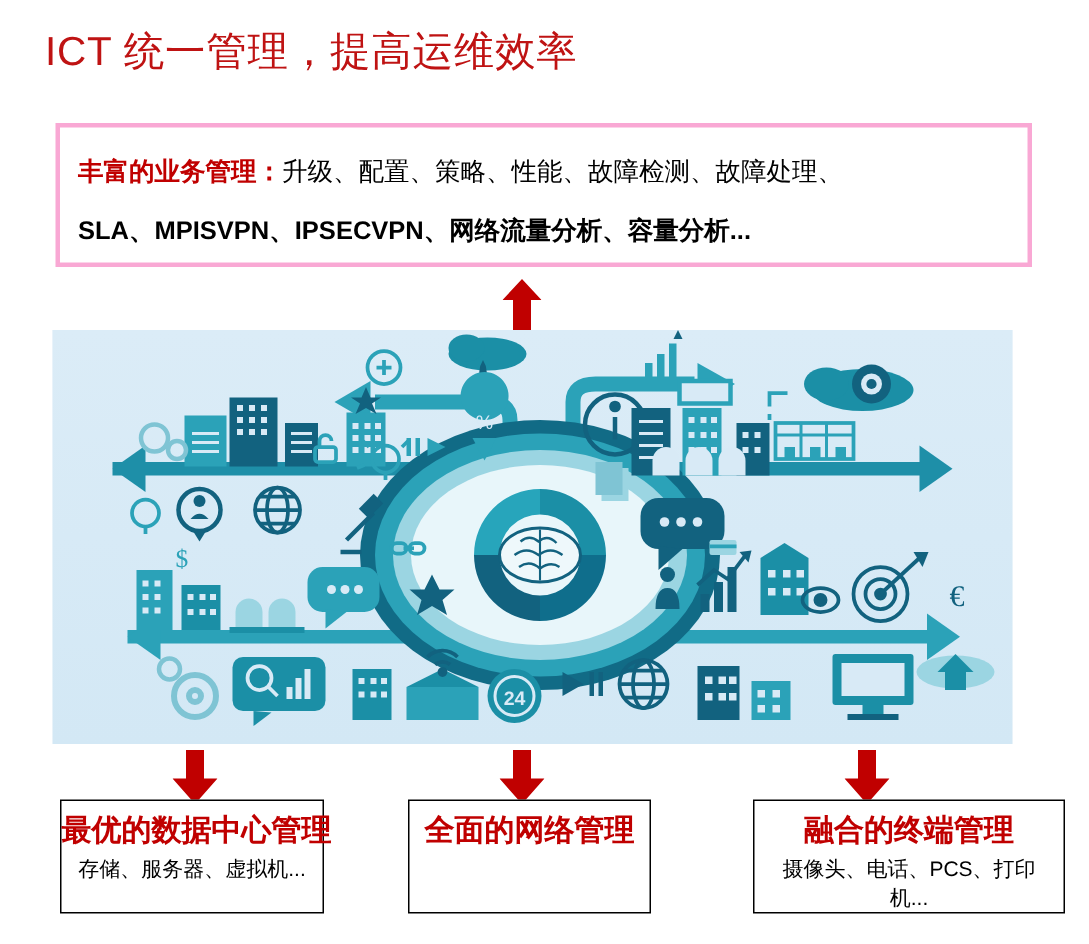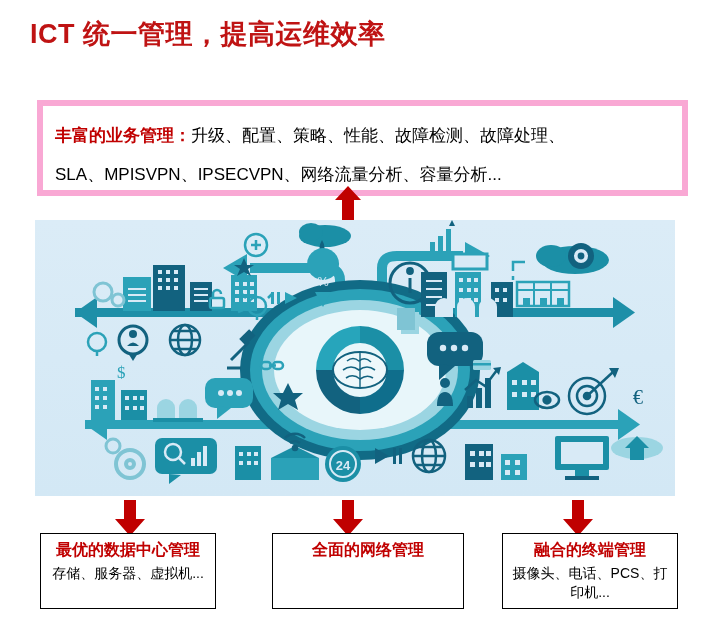--- a/index.html
+++ b/index.html
@@ -14,47 +14,47 @@
     font-family: "Liberation Sans", "DejaVu Sans", sans-serif;
     overflow: hidden;
   }
 
   
   #slide-title {
     position: absolute;
     left: 30px;
     top: 16px;
     font-size: 27px;
-    font-weight: bold;
+    font-weight: normal;
     color: #bf1313;
     letter-spacing: 0.5px;
     white-space: nowrap;
   }
 
   
   #feature-box {
     position: absolute;
     left: 37px;
-    top: 100px;
+    top: 82px;
     width: 651px;
     height: 96px;
-    border: 6px solid #f9a8d4;
+    border: 3px solid #f9a8d4;
     box-sizing: border-box;
     background: #ffffff;
   }
   #feature-box .line {
     position: absolute;
     left: 12px;
     right: 8px;
     font-size: 17px;
     color: #000000;
     white-space: nowrap;
   }
   #feature-box .line1 { top: 18px; }
-  #feature-box .line2 { top: 57px; }
+  #feature-box .line2 { top: 57px; font-weight: bold; }
   #feature-box .label {
     color: #c00000;
     font-weight: bold;
   }
 
   
   .red-arrow {
     position: absolute;
     width: 26px;
     height: 34px;
@@ -80,35 +80,35 @@
     box-sizing: border-box;
     background: #ffffff;
     top: 533px;
     height: 76px;
   }
   .bottom-box .bb-title {
     display: block;
     text-align: center;
     color: #c00000;
     font-weight: bold;
-    font-size: 16px;
+    font-size: 20px;
     margin-top: 6px;
     white-space: nowrap;
   }
   .bottom-box .bb-body {
     display: block;
     text-align: center;
     color: #000000;
     font-size: 14px;
     margin: 3px 6px 0 6px;
     line-height: 19px;
   }
   #bottom-box-0 { left: 40px;  width: 176px; }
-  #bottom-box-1 { left: 272px; width: 192px; }
-  #bottom-box-2 { left: 502px; width: 176px; }
+  #bottom-box-1 { left: 272px; width: 162px; }
+  #bottom-box-2 { left: 502px; width: 208px; }
 </style>
 </head>
 <body>
 
 <div id="slide-title">ICT 统一管理，提高运维效率</div>
 
 <div id="feature-box">
   <div class="line line1">
     <span class="label">丰富的业务管理：</span><span>升级、配置、策略、性能、故障检测、故障处理、</span>
   </div>

